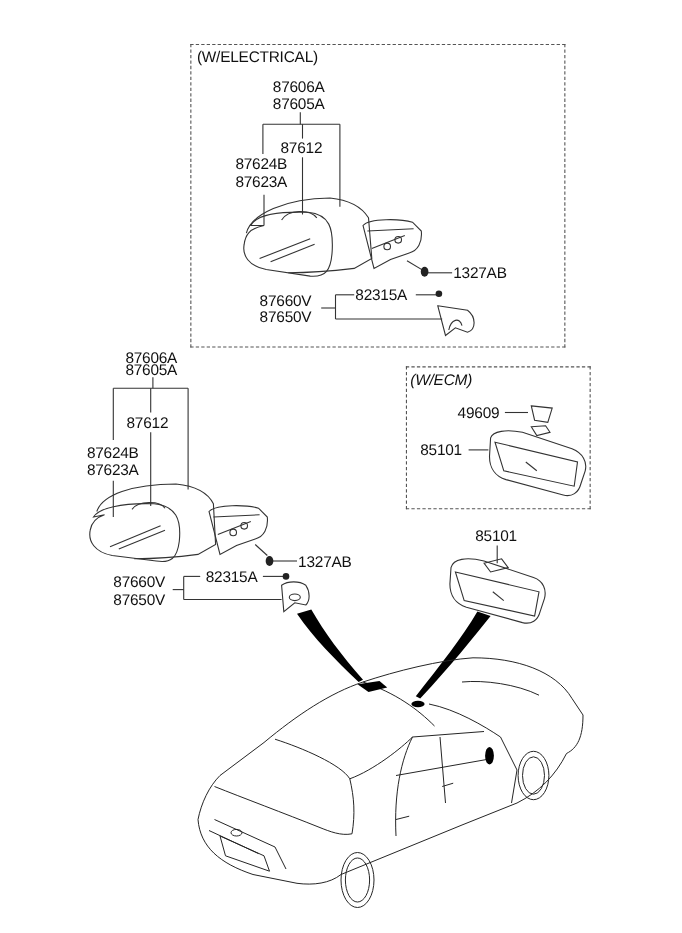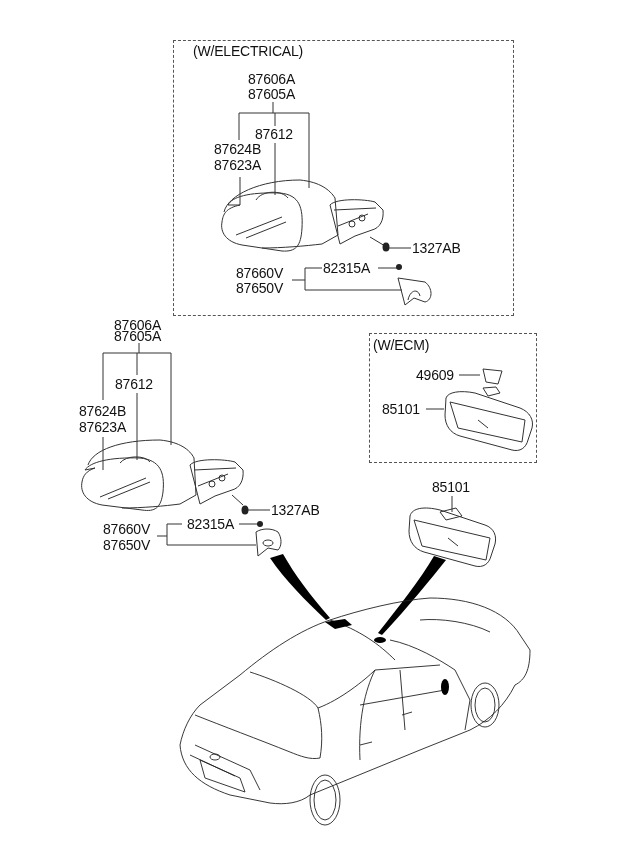--- a/index.html
+++ b/index.html
@@ -143,38 +143,38 @@
       <path d="M402 715 L412 712"></path>
     </g>
     <g fill="#000" stroke="none">
       <path d="M325 622 L345 619 L352 625 L335 629 Z"></path>
       <ellipse cx="380" cy="640" rx="6" ry="3"></ellipse>
       <ellipse cx="445" cy="687" rx="4" ry="8"></ellipse>
     </g>
   </g>
 </svg>
 
-<div class="lbl" style="left:193px;top:44px;">(W/ELECTRICAL)</div>
+<div class="lbl" style="left:179px;top:44px;">(W/ELECTRICAL)</div>
 <div class="lbl" style="left:248px;top:72px;">87606A</div>
 <div class="lbl" style="left:248px;top:87px;">87605A</div>
 <div class="lbl" style="left:255px;top:127px;">87612</div>
 <div class="lbl" style="left:214px;top:142px;">87624B</div>
 <div class="lbl" style="left:214px;top:158px;">87623A</div>
 <div class="lbl" style="left:412px;top:241px;">1327AB</div>
 <div class="lbl" style="left:323px;top:261px;">82315A</div>
 <div class="lbl" style="left:236px;top:266px;">87660V</div>
 <div class="lbl" style="left:236px;top:281px;">87650V</div>
 
 <div class="lbl" style="left:114px;top:318px;">87606A</div>
 <div class="lbl" style="left:114px;top:329px;">87605A</div>
 <div class="lbl" style="left:115px;top:377px;">87612</div>
 <div class="lbl" style="left:79px;top:404px;">87624B</div>
 <div class="lbl" style="left:79px;top:420px;">87623A</div>
 <div class="lbl" style="left:271px;top:503px;">1327AB</div>
 <div class="lbl" style="left:187px;top:517px;">82315A</div>
 <div class="lbl" style="left:103px;top:522px;">87660V</div>
 <div class="lbl" style="left:103px;top:538px;">87650V</div>
 
-<div class="lbl" style="left:373px;top:338px;">(W/ECM)</div>
+<div class="lbl" style="left:373px;top:338px;font-style:italic;">(W/ECM)</div>
 <div class="lbl" style="left:416px;top:368px;">49609</div>
 <div class="lbl" style="left:382px;top:402px;">85101</div>
 
 <div class="lbl" style="left:432px;top:480px;">85101</div>
 
 </body></html>

